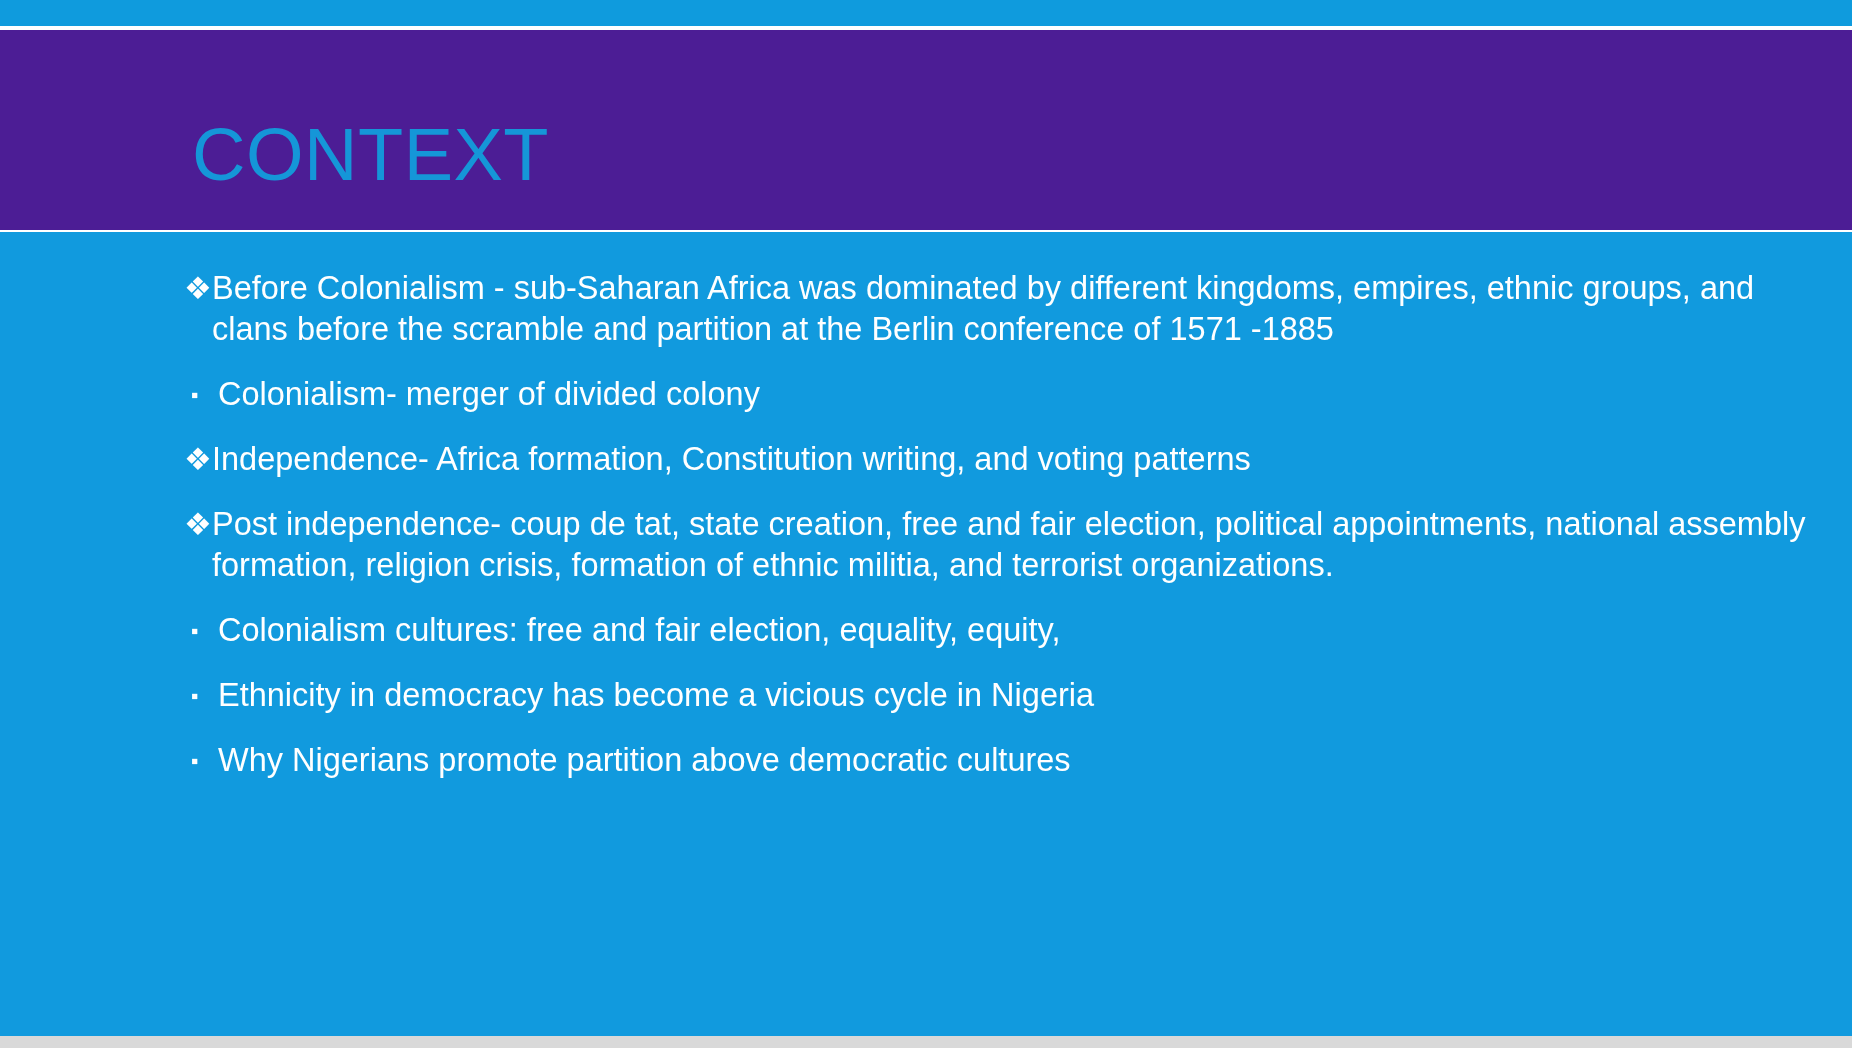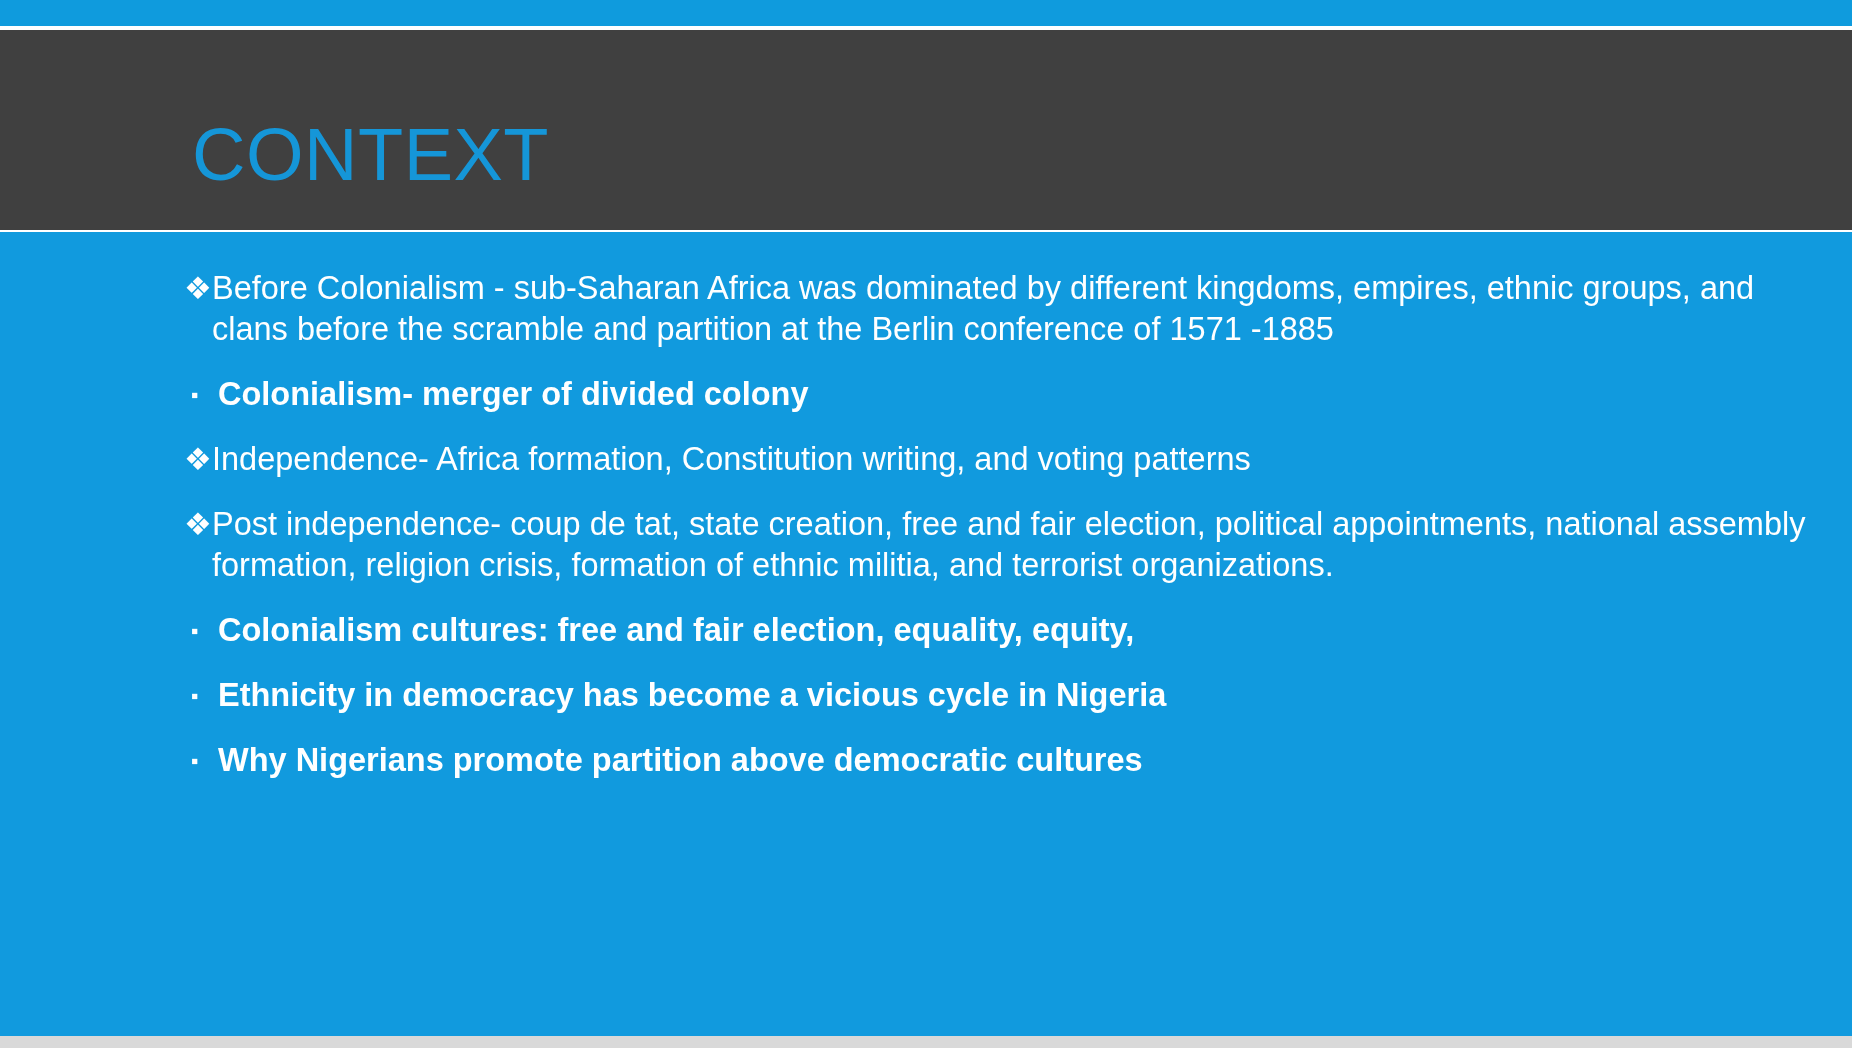--- a/index.html
+++ b/index.html
@@ -32,21 +32,21 @@
     background: #0f9bdd;
   }
 
   
   .title-band {
     position: absolute;
     left: 0;
     top: 30px;
     width: 1852px;
     height: 200px;
-    background: #404040;
+    background: #4c1d95;
   }
 
   .slide-title {
     position: absolute;
     left: 192px;
     top: 88px;
     font-family: "Liberation Sans", sans-serif;
     font-size: 74px;
     font-weight: 400;
     letter-spacing: 0.5px;
@@ -108,21 +108,20 @@
     box-sizing: border-box;
   }
 
   .bullet-text {
     flex: 1 1 auto;
     color: #ffffff;
   }
 
   .bullet-item.square-item .bullet-text {
     padding-left: 4px;
-    font-weight: bold;
   }
 
   
   .bottom-strip {
     position: absolute;
     left: 0;
     top: 1036px;
     width: 1852px;
     height: 12px;
     background: #d9d9d9;

